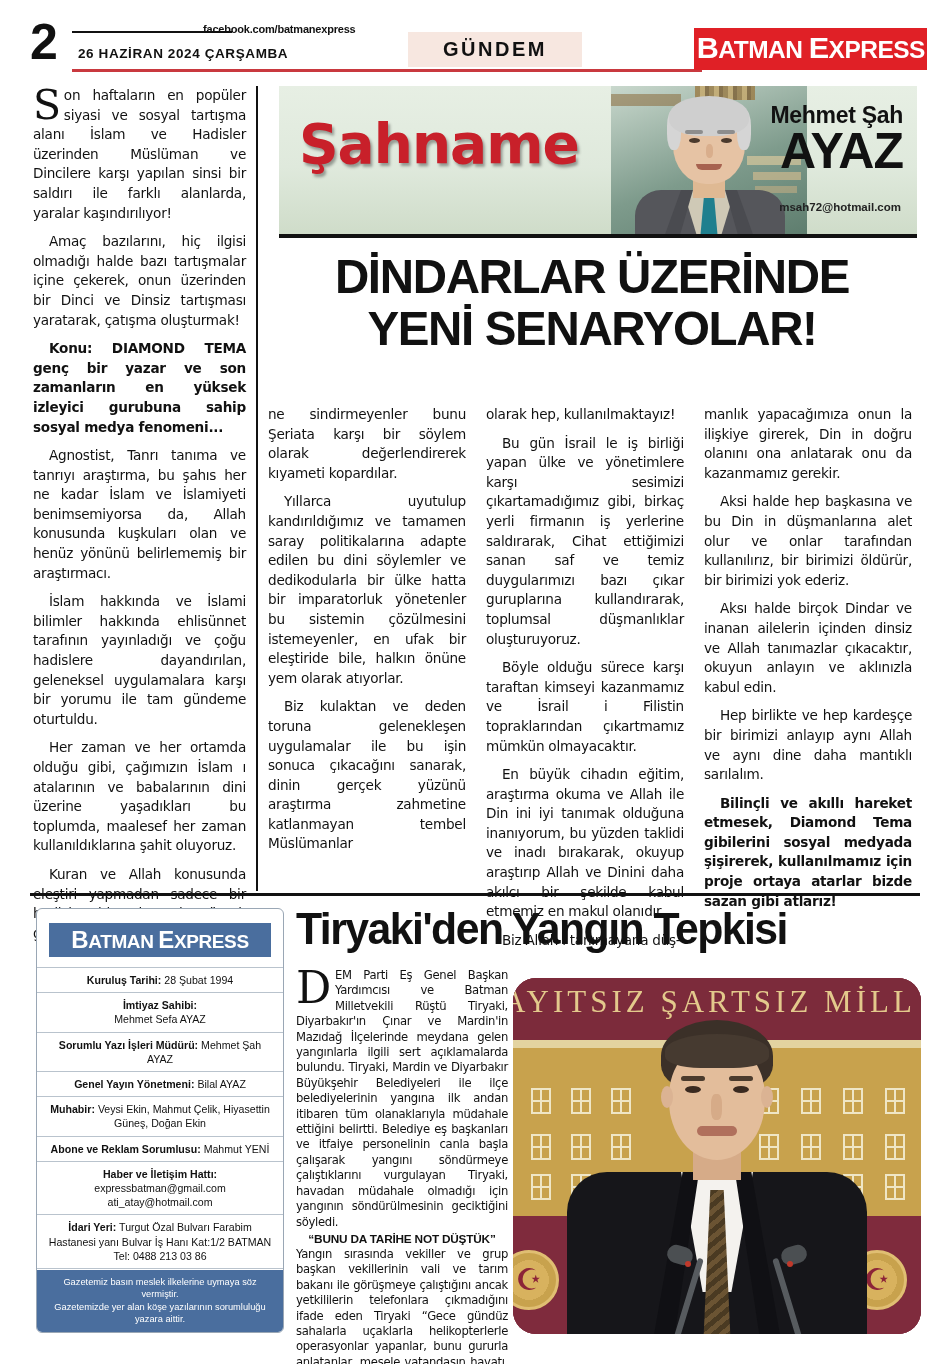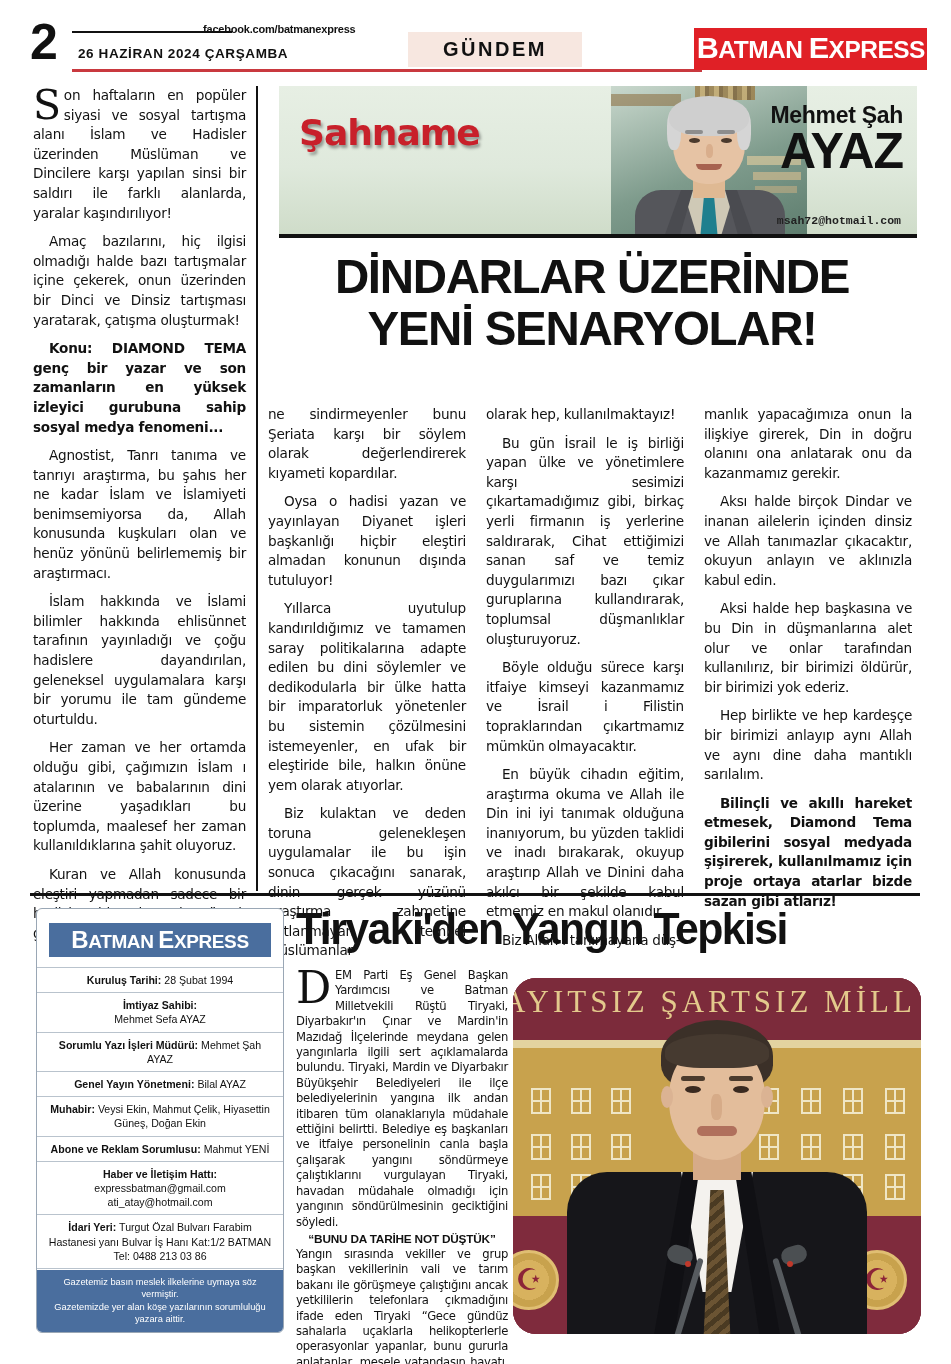--- a/index.html
+++ b/index.html
@@ -78,38 +78,38 @@
 
   
   .banner {
     position:absolute; left:279px; top:86px; width:638px; height:152px;
     border-bottom:4px solid #111;
     background:linear-gradient(180deg,#e7efe4 0%, #dfe9dc 55%, #cfdcc9 100%);
     overflow:hidden;
   }
   .banner-title {
     position:absolute; left:20px; top:26px;
-    font-size:36px; font-weight:700; color:#c8202a;
+    font-size:55px; font-weight:700; color:#c8202a;
     letter-spacing:-1px;
     text-shadow: 2px 3px 3px rgba(0,0,0,0.35);
     font-family:"DejaVu Sans", sans-serif;
   }
   .banner-author-first {
     position:absolute; right:14px; top:16px;
     font-size:23px; font-weight:700; color:#111; text-align:right;
     letter-spacing:-0.3px;
   }
   .banner-author-last {
     position:absolute; right:14px; top:38px;
     font-size:50px; font-weight:700; color:#111; text-align:right;
     letter-spacing:-1px; line-height:54px;
   }
   .banner-mail {
-    position:absolute; right:16px; bottom:7px;
-    font-size:11.5px; font-weight:600; color:#222;font-family:Liberation Mono, monospace;
+    position:absolute; right:16px; bottom:21px;
+    font-size:11.5px; font-weight:600; color:#222;
   }
   
   .ph {
     position:absolute; left:332px; top:0px; width:196px; height:152px;
     overflow:hidden;
   }
   .ph-bg { position:absolute; inset:0; background:linear-gradient(160deg,#c9d8cd 0%,#7e9b8c 55%,#5d7c6d 100%); }
   .ph-shelf { position:absolute; left:0; top:8px; width:70px; height:12px; background:#8a6a3a; opacity:.55; }
   .ph-shelf2 { position:absolute; right:6px; top:70px; width:54px; height:9px; background:#d8c79c; opacity:.7; }
   .ph-shelf3 { position:absolute; right:6px; top:86px; width:48px; height:8px; background:#cdb98e; opacity:.7; }
@@ -323,37 +323,36 @@
     <div class="banner-mail">msah72@hotmail.com</div>
   </div>
 
   <div class="main-head">
     <span class="l">DİNDARLAR ÜZERİNDE</span>
     <span class="l">YENİ SENARYOLAR!</span>
   </div>
 
   <div class="coltxt" id="c2">
     <p class="first">ne sindirmeyenler bunu Şeriata karşı bir söylem olarak değerlendirerek kıyameti kopardılar.</p>
-    <p>Oysa o hadisi yazan ve yayınlayan Diyanet işleri başkanlığı hiçbir eleştiri almadan konunun dışında tutuluyor!</p>
     <p>Yıllarca uyutulup kandırıldığımız ve tamamen saray politikalarına adapte edilen bu dini söylemler ve dedikodularla bir ülke hatta bir imparatorluk yönetenler bu sistemin çözülmesini istemeyenler, en ufak bir eleştiride bile, halkın önüne yem olarak atıyorlar.</p>
     <p>Biz kulaktan ve deden toruna gelenekleşen uygulamalar ile bu işin sonuca çıkacağını sanarak, dinin gerçek yüzünü araştırma zahmetine katlanmayan tembel Müslümanlar</p>
   </div>
 
   <div class="coltxt" id="c3">
     <p class="first">olarak hep, kullanılmaktayız!</p>
     <p>Bu gün İsrail le iş birliği yapan ülke ve yönetimlere karşı sesimizi çıkartamadığımız gibi, birkaç yerli firmanın iş yerlerine saldırarak, Cihat ettiğimizi sanan saf ve temiz duygularımızı bazı çıkar guruplarına kullandırarak, toplumsal düşmanlıklar oluşturuyoruz.</p>
-    <p>Böyle olduğu sürece karşı itfaiye kimseyi kazanmamız ve İsrail i Filistin topraklarından çıkartmamız mümkün olmayacaktır.</p>
+    <p>Böyle olduğu sürece karşı taraftan kimseyi kazanmamız ve İsrail i Filistin topraklarından çıkartmamız mümkün olmayacaktır.</p>
     <p>En büyük cihadın eğitim, araştırma okuma ve Allah ile Din ini iyi tanımak olduğuna inanıyorum, bu yüzden taklidi ve inadı bırakarak, okuyup araştırıp Allah ve Dinini daha akılcı bir şekilde kabul etmemiz en makul olanıdır.</p>
     <p>Biz Allah ı tanımayana düş-</p>
   </div>
 
   <div class="coltxt" id="c4">
     <p class="first">manlık yapacağımıza onun la ilişkiye girerek, Din in doğru olanını ona anlatarak onu da kazanmamız gerekir.</p>
+    <p>Aksi halde hep başkasına ve bu Din in düşmanlarına alet olur ve onlar tarafından kullanılırız, bir birimizi öldürür, bir birimizi yok ederiz.</p>
     <p>Aksı halde birçok Dindar ve inanan ailelerin içinden dinsiz ve Allah tanımazlar çıkacaktır, okuyun anlayın ve aklınızla kabul edin.</p>
-    <p>Aksi halde hep başkasına ve bu Din in düşmanlarına alet olur ve onlar tarafından kullanılırız, bir birimizi öldürür, bir birimizi yok ederiz.</p>
     <p>Hep birlikte ve hep kardeşçe bir birimizi anlayıp aynı Allah ve aynı dine daha mantıklı sarılalım.</p>
     <p class="b">Bilinçli ve akıllı hareket etmesek, Diamond Tema gibilerini sosyal medyada şişirerek, kullanılmamız için proje ortaya atarlar bizde sazan gibi atlarız!</p>
   </div>
 
   <div class="mid-rule"></div>
 
   <div class="imprint">
     <div class="imprint-logo">
       <div class="lg"><span>B</span><span class="sm">ATMAN </span><span>E</span><span class="sm">XPRESS</span></div>
     </div>

